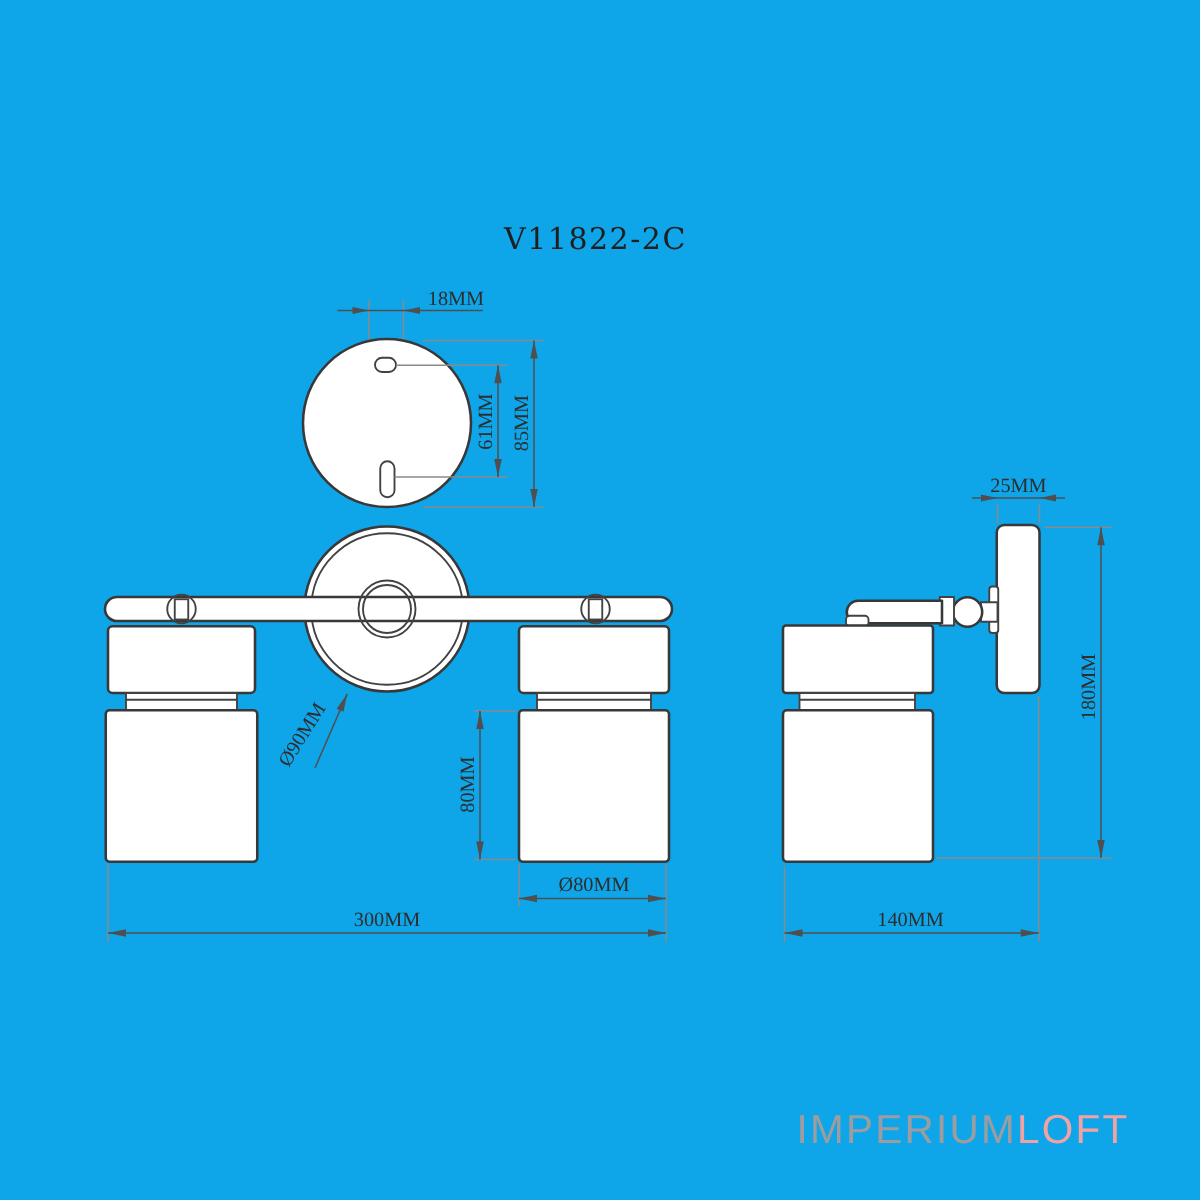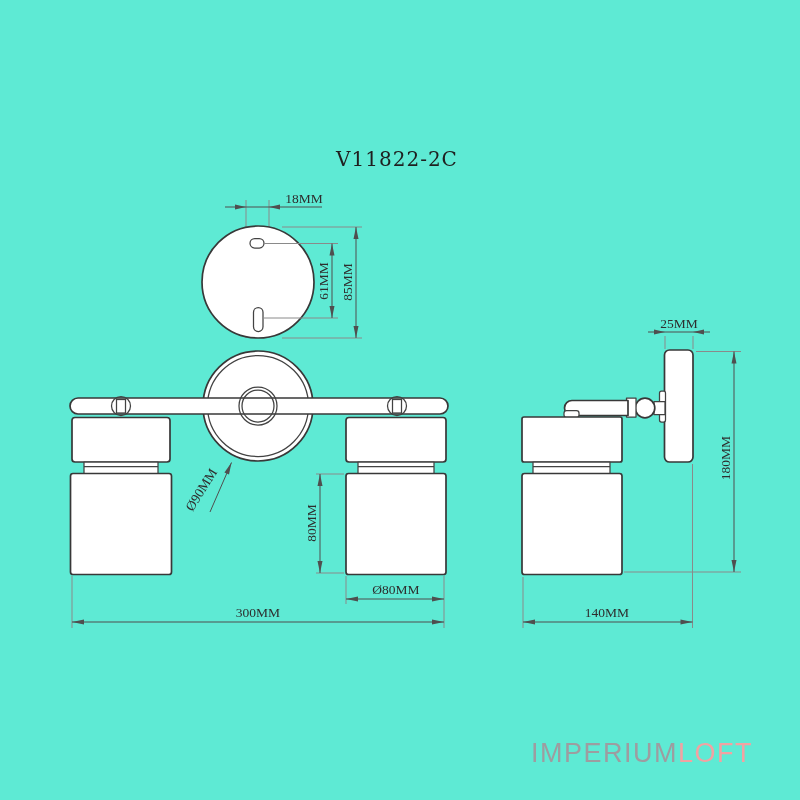--- a/index.html
+++ b/index.html
@@ -1,16 +1,16 @@
 <!DOCTYPE html>
 <html><head>
 <meta charset="utf-8">
 <style>
   html,body{margin:0;padding:0;background:#ffffff;}
-  .stage{position:relative;width:800px;height:800px;background:#5eead4;overflow:hidden;}
+  .stage{position:relative;width:800px;height:800px;background:#0ea5e9;overflow:hidden;}
   svg{display:block;}
   .obj{fill:#ffffff;stroke:#383838;stroke-width:1.7;stroke-linejoin:round;}
   .obj2{fill:#ffffff;stroke:#424242;stroke-width:1.25;stroke-linejoin:round;}
   .objn{fill:none;stroke:#424242;stroke-width:1.25;}
   .thin{fill:none;stroke:#8a8a8a;stroke-width:1;}
   .dim{fill:none;stroke:#4f4f4f;stroke-width:1;}
   .arrow{fill:#4f4f4f;stroke:none;}
   .dimtxt{font-family:"Liberation Serif",serif;font-size:13.5px;fill:#2e2e2e;}
   .title-text{font-family:"DejaVu Serif",serif;font-size:20px;fill:#1f1f1f;letter-spacing:1px;}
   .logo-text{font-family:"Liberation Sans",sans-serif;font-size:27px;letter-spacing:1.5px;}

